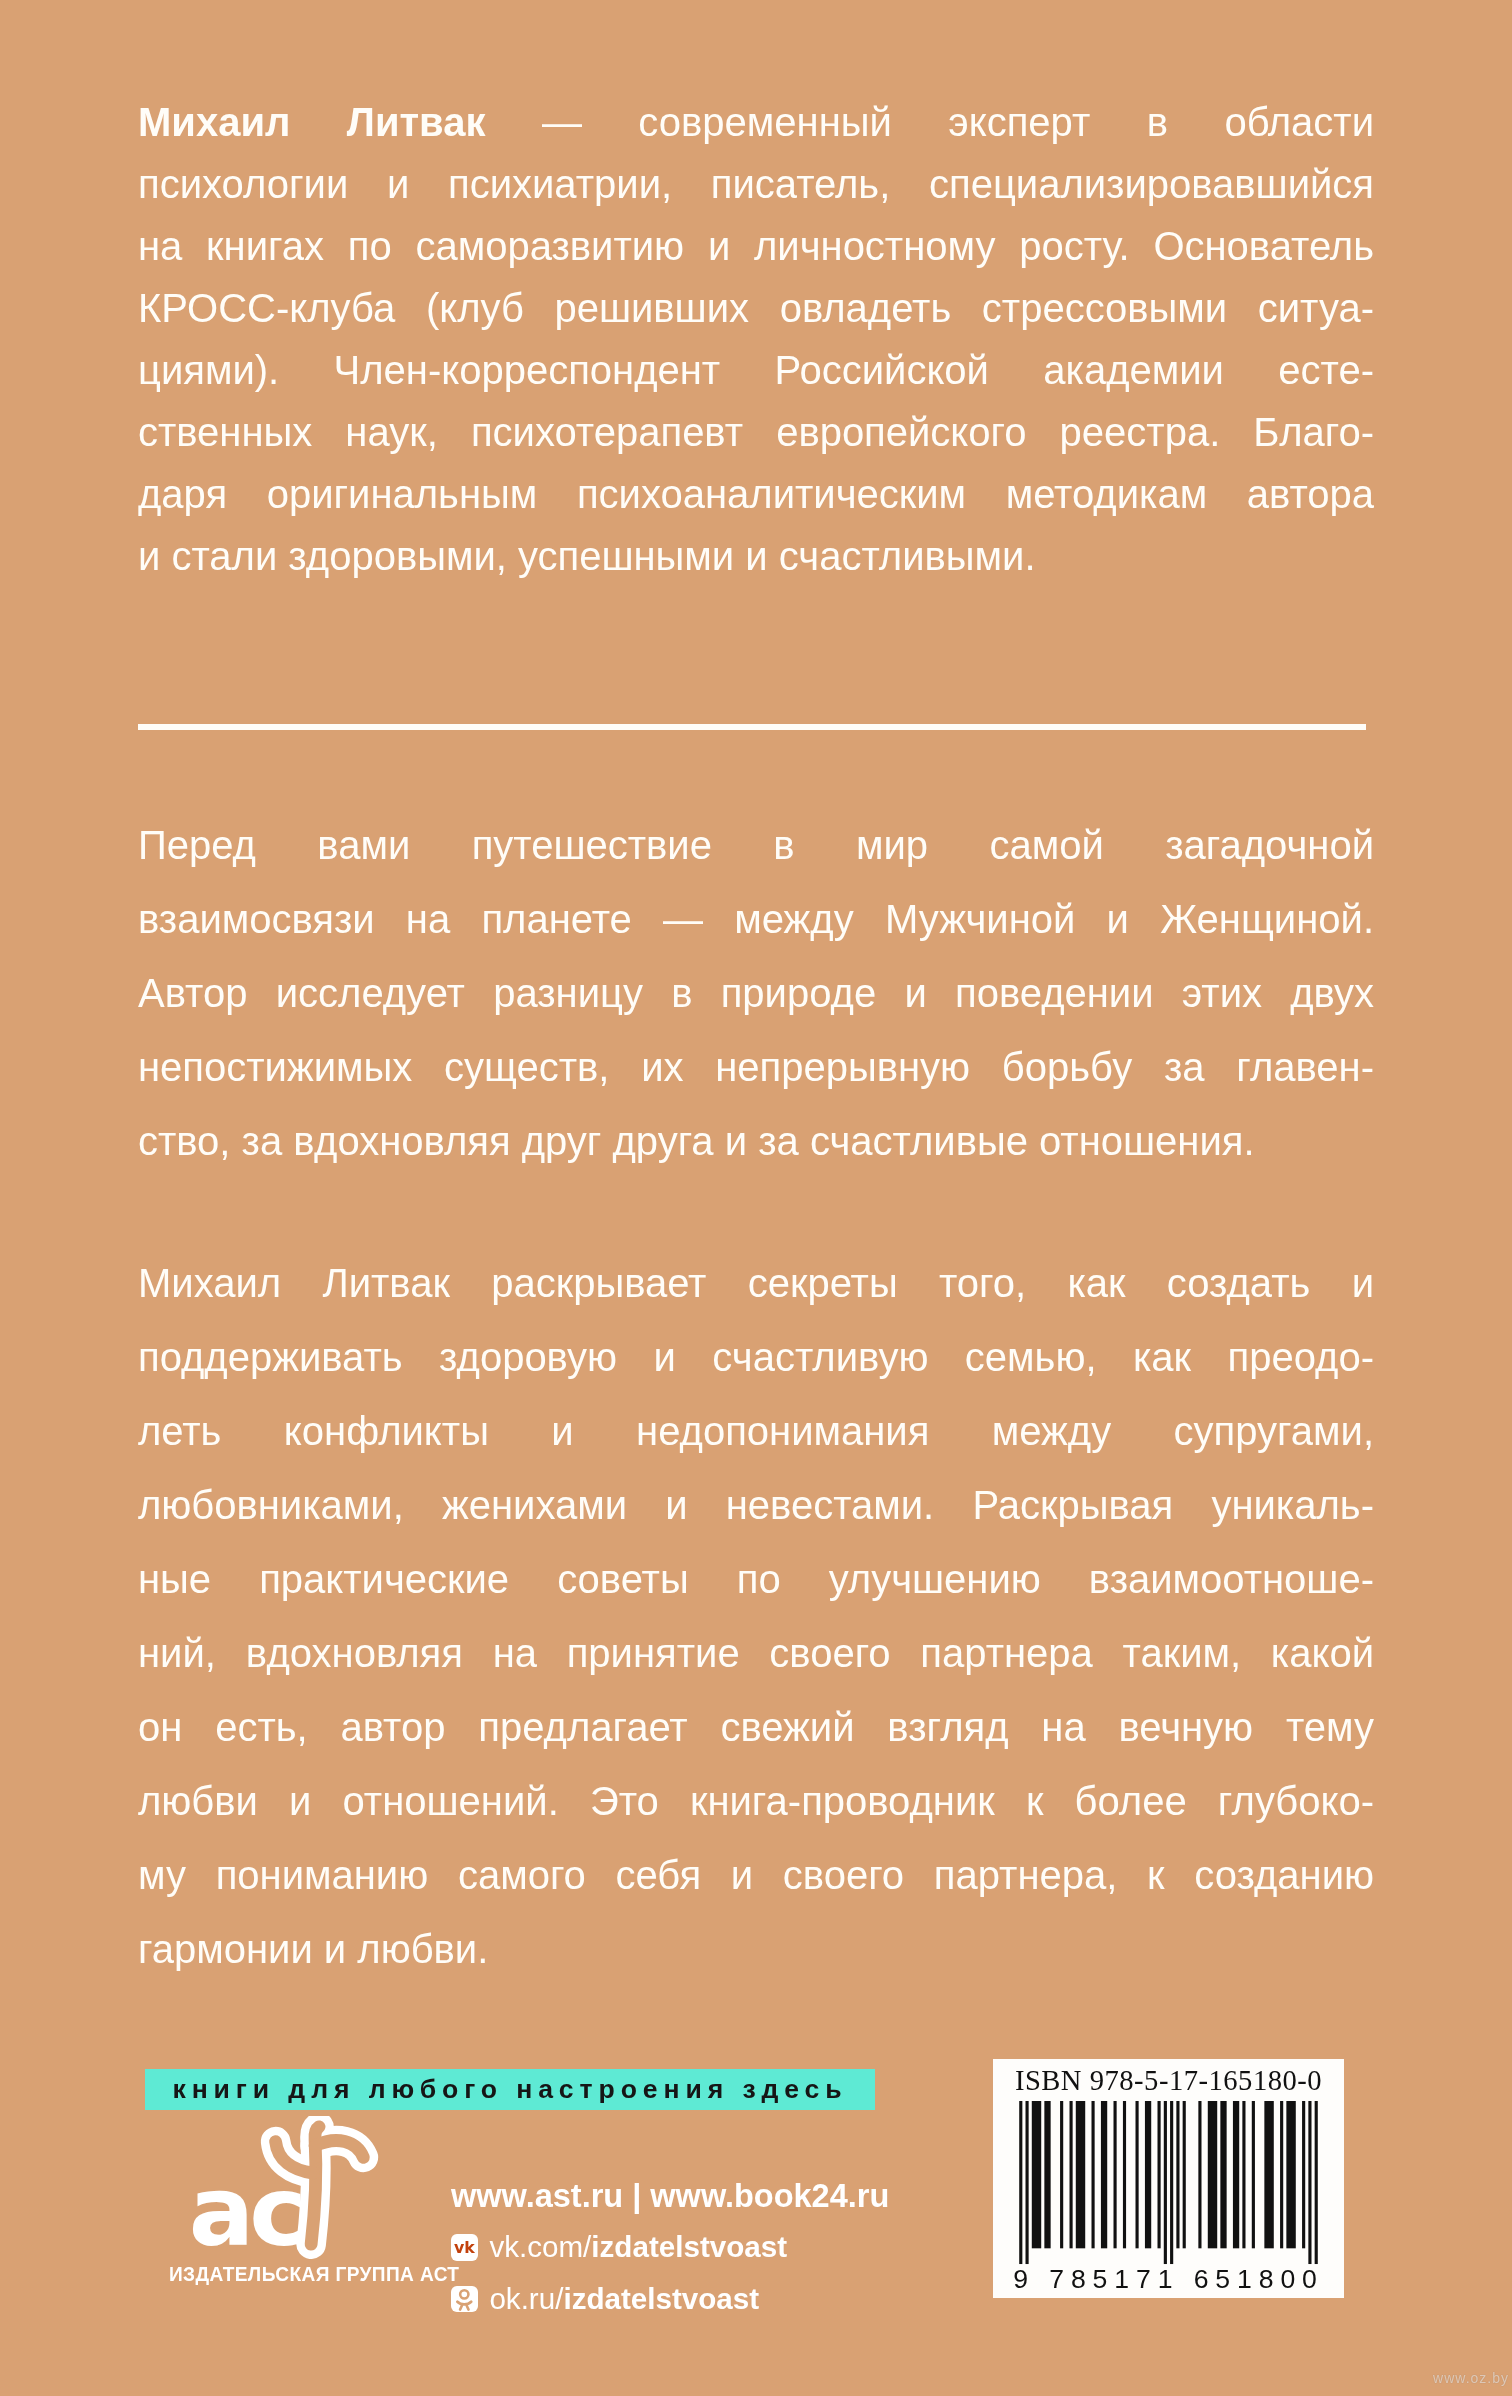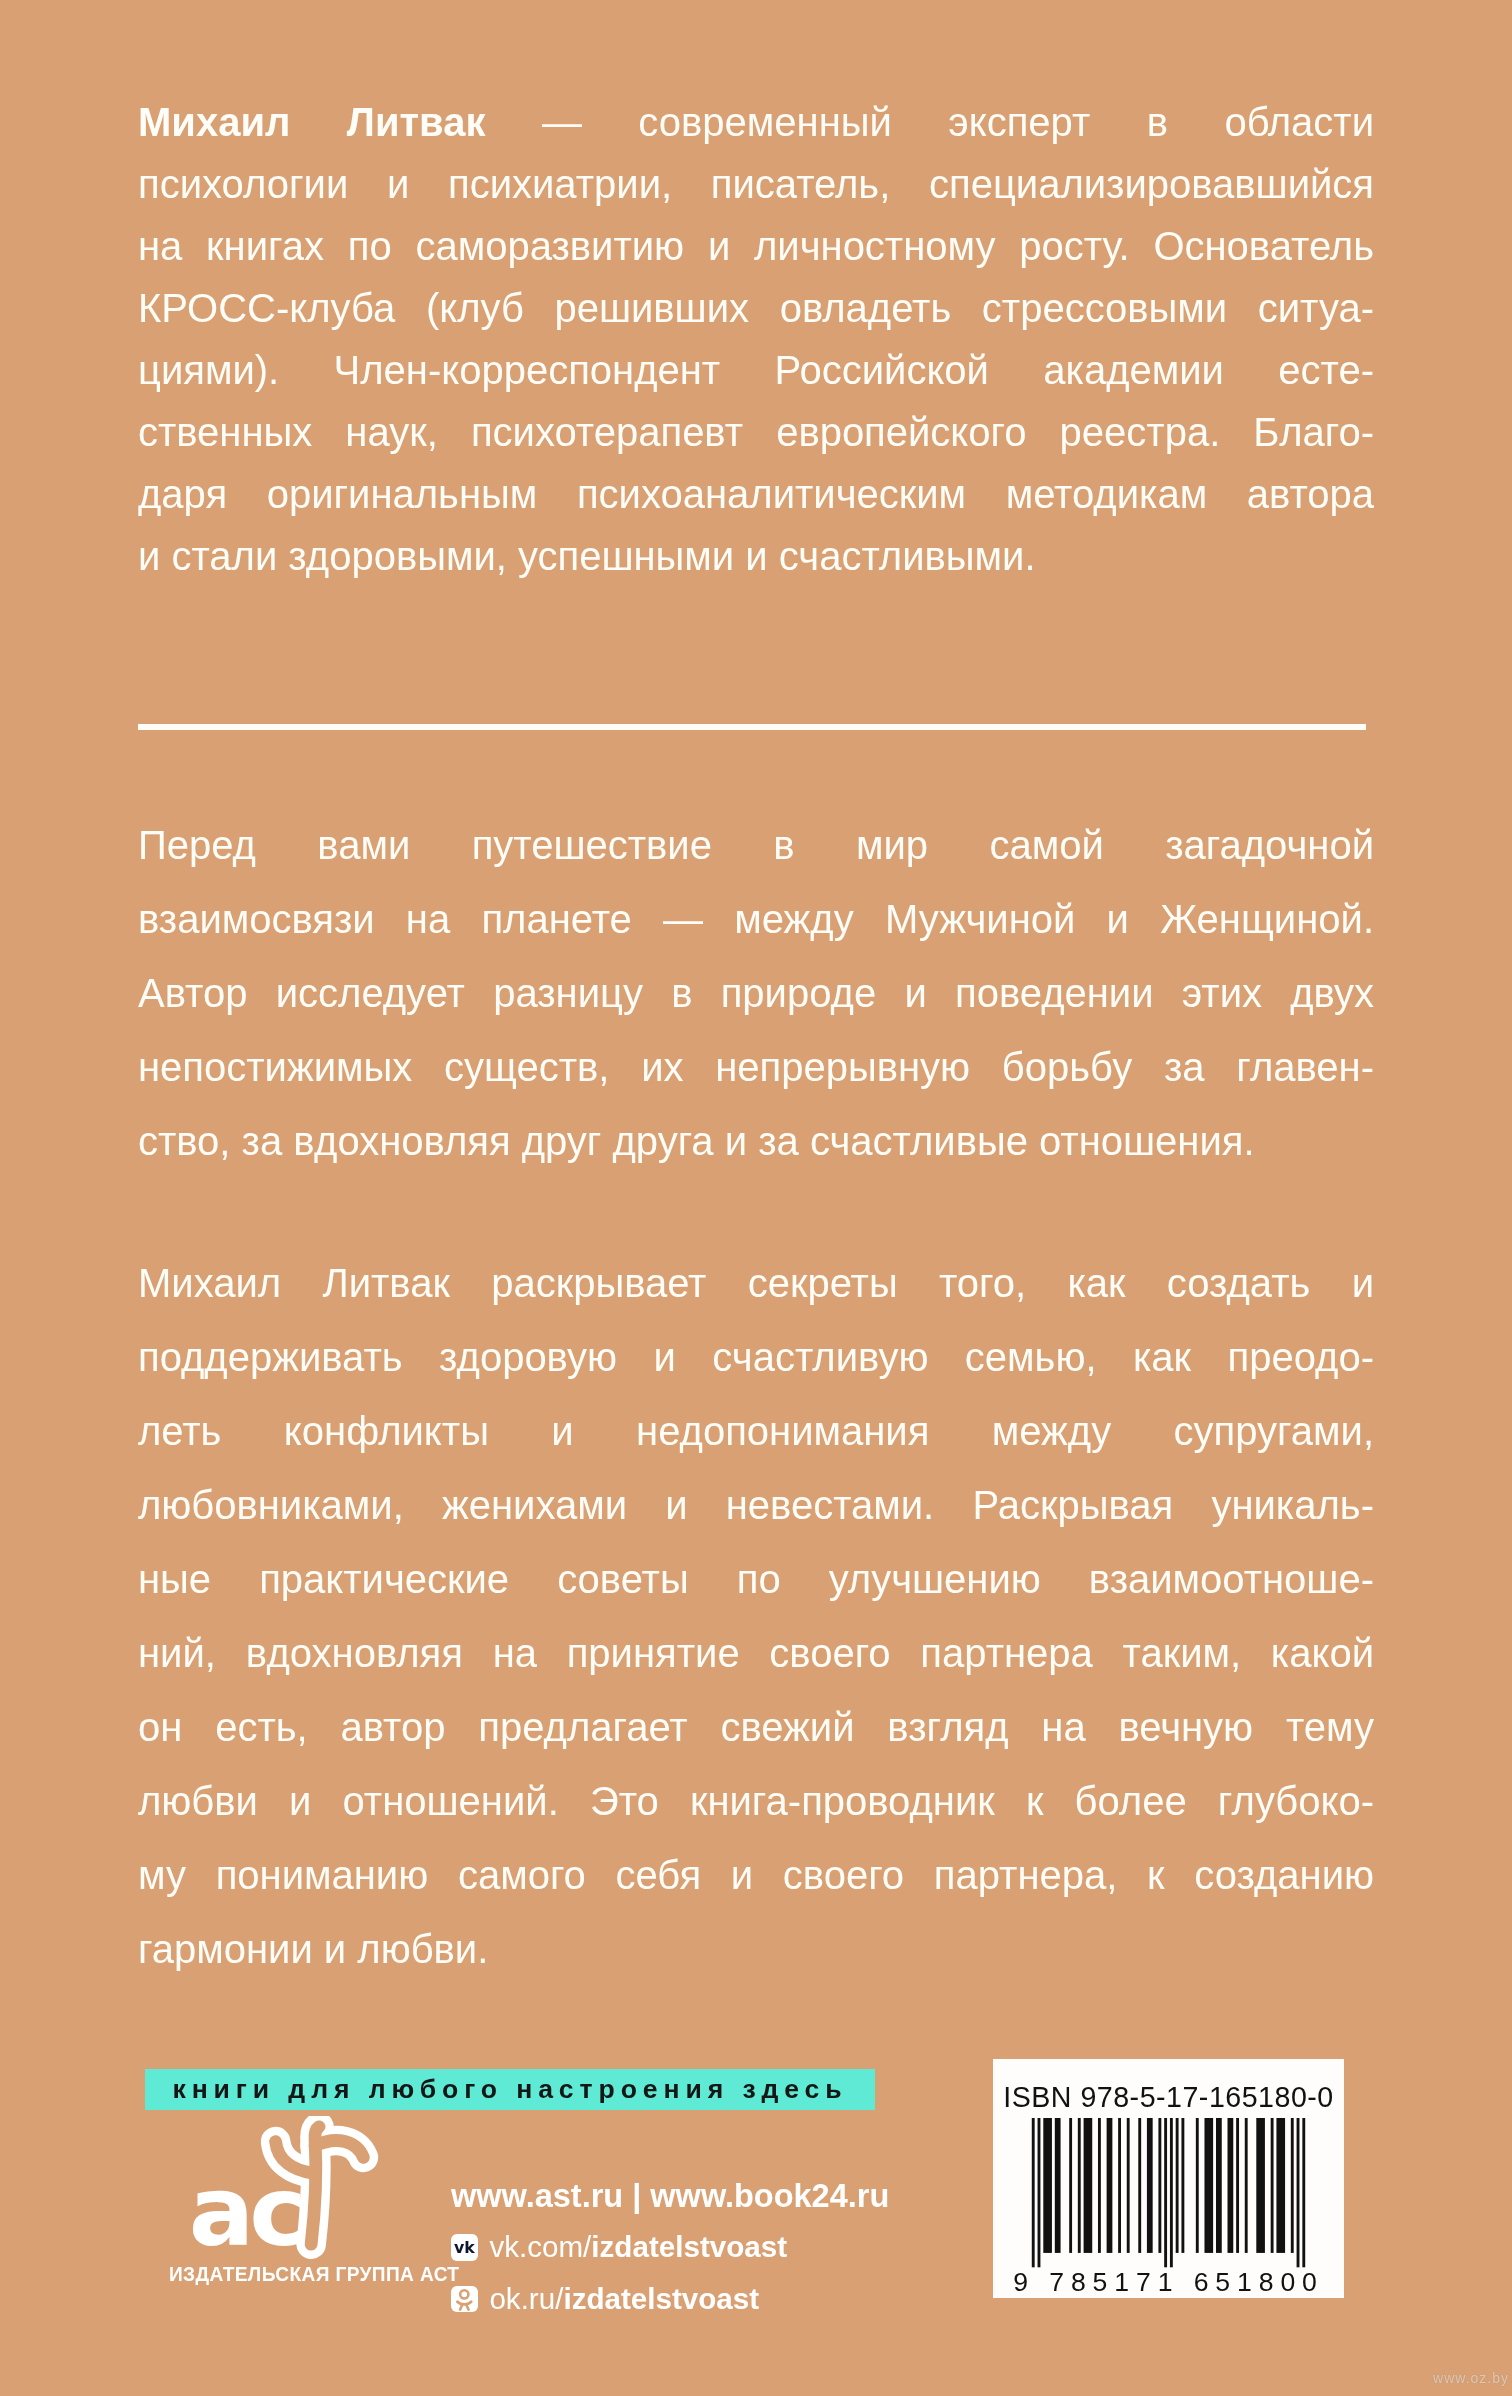--- a/index.html
+++ b/index.html
@@ -47,28 +47,28 @@
   .site-line{font-size:32.5px;font-weight:bold;white-space:nowrap;}
   .social-row{display:flex;align-items:center;margin-top:22px;height:29.6px;white-space:nowrap;}
   .social-row.first{margin-top:17.7px;}
   .social-icon{
     width:26.6px;height:26.6px;border-radius:5.9px;background:#FFFFFF;
     display:flex;align-items:center;justify-content:center;
     margin-right:11.8px;flex:0 0 auto;
   }
   .social-text{font-size:29.6px;}
   .social-text b{font-weight:bold;}
-  .vk-glyph{color:#0f172a;font-weight:bold;font-size:15.8px;font-family:"DejaVu Sans",sans-serif;}
+  .vk-glyph{color:#c2410c;font-weight:bold;font-size:15.8px;font-family:"DejaVu Sans",sans-serif;}
   
   .isbn-box{
     position:absolute;left:993px;top:2059px;width:351px;height:239px;
     background:#FEFDFB;color:#111111;
     display:flex;flex-direction:column;align-items:center;
   }
-  .isbn-label{font-size:28.6px;margin-top:22px;letter-spacing:0.5px;white-space:nowrap;}
+  .isbn-label{font-size:28.6px;margin-top:6px;letter-spacing:0.5px;white-space:nowrap;font-family:Liberation Serif, serif;}
   .barcode-svg{margin-top:3.9px;}
   .barcode-digits{
     font-size:26.6px;letter-spacing:6.9px;margin-top:-2px;white-space:nowrap;
     font-family:"Liberation Sans",sans-serif;
   }
   .watermark{
     position:absolute;right:3px;top:2370px;
     font-size:14px;color:rgba(255,255,255,0.55);
     text-shadow:0 0 1px rgba(90,60,40,0.35);
     letter-spacing:1px;

